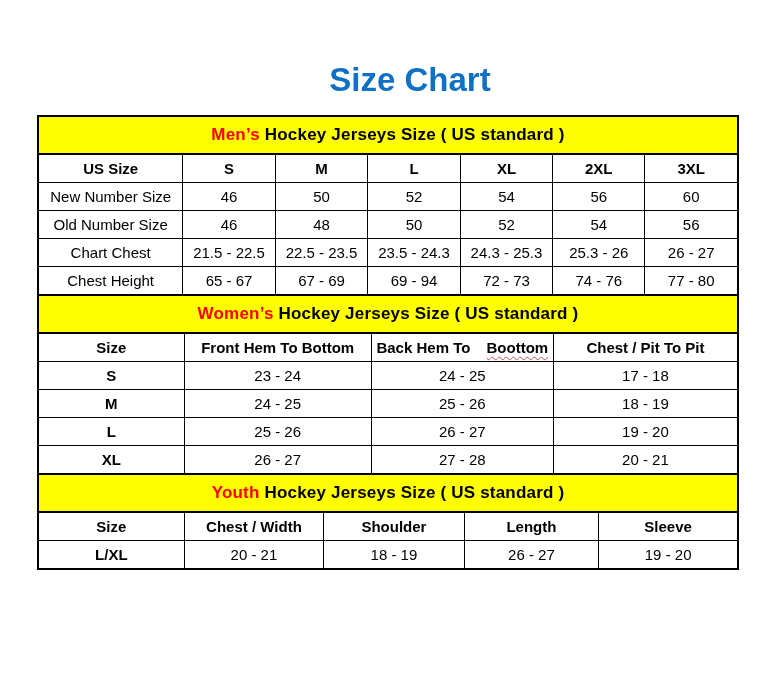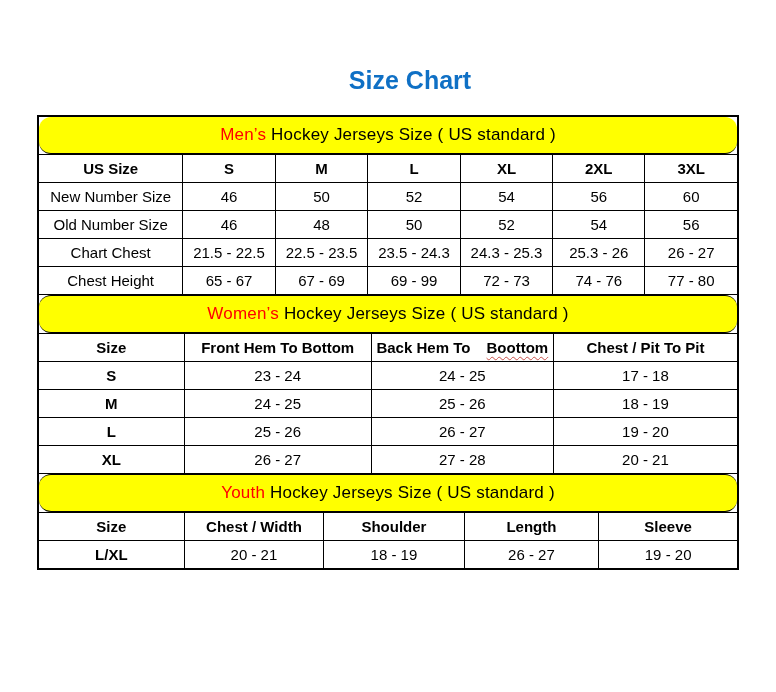--- a/index.html
+++ b/index.html
@@ -6,41 +6,40 @@
   body {
     width: 776px; height: 692px;
     background: #ffffff;
     font-family: "Liberation Sans", sans-serif;
     color: #000000;
     overflow: hidden;
   }
   .page { padding-top: 62px; }
   .page-title {
     text-align: center;
-    font-size: 25px;
+    font-size: 33px;
     font-weight: bold;
     color: var(--title-blue, #0F70C5);
     line-height: 36px;
     padding-left: 44px;
   }
   .chart-wrap {
     width: 698px;
     margin: 17px auto 0 auto;
     border: 2px solid #000;
     background: #fff;
   }
   .section-header {
     background: var(--section-bg, #FFFF00);
     text-align: center;
-    font-weight: normal;
+    font-weight: bold;
     font-size: 17px;
     padding: 8px 0 8px 0;
     border-bottom: 1px solid #000;
     letter-spacing: 0.2px;
-    border-radius: 12px;
   }
   .section + .section .section-header { border-top: 1px solid #000; }
   .red { color: var(--accent-red, #FF0000); }
   table.size-table {
     width: 100%;
     border-collapse: collapse;
     table-layout: fixed;
   }
   .size-table th, .size-table td {
     border: 1px solid #000;
@@ -124,21 +123,21 @@
               <td>22.5 - 23.5</td>
               <td>23.5 - 24.3</td>
               <td>24.3 - 25.3</td>
               <td>25.3 - 26</td>
               <td>26 - 27</td>
             </tr>
             <tr>
               <td>Chest Height</td>
               <td>65 - 67</td>
               <td>67 - 69</td>
-              <td>69 - 99</td>
+              <td>69 - 94</td>
               <td>72 - 73</td>
               <td>74 - 76</td>
               <td>77 - 80</td>
             </tr>
           </tbody>
         </table>
     </div>
 
     <div class="section">
       <div class="section-header">

